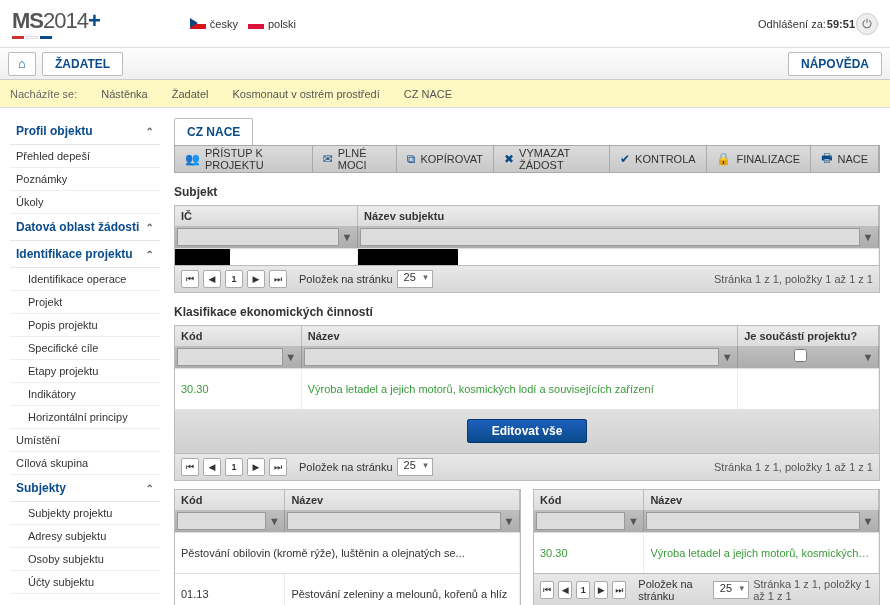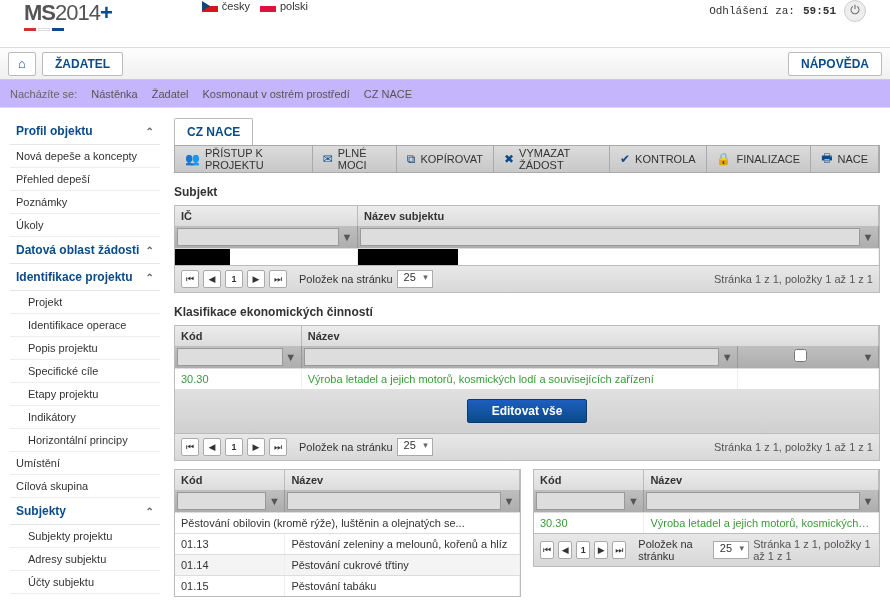--- a/index.html
+++ b/index.html
@@ -1,35 +1,35 @@
 <!DOCTYPE html>
 <html><head>
 <meta charset="utf-8">
 <style>
 *{margin:0;padding:0;box-sizing:border-box;}
 body{font-family:Arial,sans-serif;font-size:12px;color:#333;background:#fff;}
-.top{height:48px;border-bottom:1px solid #ddd;display:flex;align-items:flex-start;padding:0 24px;}
+.top{height:48px;border-bottom:1px solid #ddd;display:flex;align-items:center;padding:0 12px;}
 .logo{font-size:22px;font-weight:300;color:#555;letter-spacing:-1px;}
 .logo .ms{font-weight:700;}
 .logo-underline{height:4px;display:flex;gap:2px;margin-top:2px;}
 .logo-underline div{width:12px;height:3px;}
 .langs{margin-left:90px;display:flex;gap:10px;font-size:11px;}
 .lang{display:flex;align-items:center;gap:4px;cursor:pointer;}
 .flag{width:16px;height:11px;display:inline-block;}
 .flag-cz{background:linear-gradient(to bottom,#fff 50%,#d7141a 50%);position:relative;}
 .flag-cz:before{content:'';position:absolute;left:0;top:0;border-left:8px solid #11457e;border-top:5.5px solid transparent;border-bottom:5.5px solid transparent;}
 .flag-pl{background:linear-gradient(to bottom,#fff 50%,#dc143c 50%);}
-.logout{margin-left:auto;font-size:11px;display:flex;align-items:center;gap:8px;font-family:Liberation Mono, monospace;}
+.logout{margin-left:auto;font-size:11px;display:flex;align-items:center;gap:1px;}
 .logout-time{font-weight:700;}
 .power-btn{width:22px;height:22px;border-radius:50%;background:#eee;border:1px solid #ccc;display:flex;align-items:center;justify-content:center;cursor:pointer;font-size:12px;color:#666;}
 .navbar{height:32px;background:linear-gradient(#fdfdfd,#f0f0f0);border-bottom:1px solid #ccc;display:flex;align-items:center;padding:0 8px;gap:6px;}
 .home-btn{width:28px;height:24px;background:#fff;border:1px solid #bbb;border-radius:2px;display:flex;align-items:center;justify-content:center;cursor:pointer;font-size:13px;color:#0a4b8a;}
 .zadatel-btn{height:24px;background:#fff;border:1px solid #bbb;border-radius:2px;padding:0 12px;color:#0a4b8a;font-weight:700;font-size:12px;display:flex;align-items:center;cursor:pointer;}
 .help-btn{margin-left:auto;height:24px;background:#fff;border:1px solid #bbb;border-radius:2px;padding:0 12px;color:#0a4b8a;font-weight:700;font-size:12px;display:flex;align-items:center;cursor:pointer;}
-.breadcrumb{height:28px;background:#c4b5fd;border-bottom:1px solid #ddd;display:flex;align-items:center;padding:0 10px;gap:14px;font-size:11px;color:#666;}
+.breadcrumb{height:28px;background:#fef9c3;border-bottom:1px solid #ddd;display:flex;align-items:center;padding:0 10px;gap:24px;font-size:11px;color:#666;}
 .breadcrumb a{color:#555;text-decoration:none;cursor:pointer;}
 .main{display:flex;padding:10px;gap:14px;}
 .sidebar{width:150px;flex-shrink:0;}
 .side-group-header{background:#fff;padding:6px 6px;color:#0a4b8a;font-weight:700;font-size:12px;display:flex;justify-content:space-between;align-items:center;cursor:pointer;border-bottom:1px solid #e5e5e5;}
 .side-item{padding:5px 6px;font-size:11px;color:#333;cursor:pointer;border-bottom:1px solid #eee;}
 .side-item.indent{padding-left:18px;}
 .chevron{font-size:10px;color:#666;}
 .content{flex:1;min-width:0;}
 .section-tab{display:inline-block;background:#fff;border:1px solid #bbb;border-bottom:none;padding:6px 12px;color:#0a4b8a;font-weight:700;font-size:12px;border-radius:2px 2px 0 0;}
 .toolbar{background:linear-gradient(#dcdcdc,#c8c8c8);border:1px solid #aaa;display:flex;height:28px;}
@@ -37,21 +37,21 @@
 .tool-ico{color:#0a4b8a;font-size:12px;}
 .panel-label{font-weight:700;font-size:12px;margin:12px 0 6px;}
 .grid{border:1px solid #bbb;}
 .grid-header{background:linear-gradient(#ececec,#dcdcdc);display:flex;}
 .grid-header .col{padding:4px 6px;font-size:11px;font-weight:700;border-right:1px solid #bbb;}
 .grid-filter{background:linear-gradient(#bfbfbf,#adadad);display:flex;}
 .grid-filter .col{border-right:1px solid #999;padding:2px;display:flex;align-items:center;}
 .filter-input{flex:1;height:18px;background:#ddd;border:1px solid #999;}
 .filter-funnel{width:16px;text-align:center;color:#555;font-size:11px;}
 .grid-row{display:flex;border-top:1px solid #ddd;}
-.grid-row .col{padding:4px 6px;font-size:11px;border-right:1px solid #eee;overflow:hidden;white-space:nowrap;text-overflow:ellipsis;}
+.grid-row .col{padding:14px 6px;font-size:11px;border-right:1px solid #eee;overflow:hidden;white-space:nowrap;text-overflow:ellipsis;}
 .grid-row.alt{background:#f4f4f4;}
 .blackout{background:#000;height:16px;}
 .pager{background:linear-gradient(#e8e8e8,#d8d8d8);border:1px solid #bbb;border-top:none;display:flex;align-items:center;padding:4px 6px;gap:4px;}
 .pg-btn{width:18px;height:18px;background:#fff;border:1px solid #aaa;border-radius:2px;display:flex;align-items:center;justify-content:center;font-size:9px;cursor:pointer;}
 .pg-label{font-size:11px;margin-left:8px;}
 .pg-select{height:18px;border:1px solid #aaa;background:#fff;padding:0 16px 0 6px;font-size:11px;position:relative;cursor:pointer;}
 .pg-select:after{content:'▾';position:absolute;right:4px;top:1px;font-size:9px;color:#666;}
 .pg-info{margin-left:auto;font-size:11px;color:#555;}
 .green{color:#3a9a3a;}
 .edit-btn{display:block;margin:6px auto;background:linear-gradient(#1d5fbf,#0a4b8a);color:#fff;border:1px solid #083a6e;padding:4px 24px;font-size:12px;font-weight:700;cursor:pointer;border-radius:2px;}
@@ -101,47 +101,47 @@
   <a>Kosmonaut v ostrém prostředí</a>
   <a>CZ NACE</a>
 </div>
 
 <div class="main">
   <div class="sidebar" id="sidebar">
       <div class="side-group-header">
         <span>Profil objektu</span>
         <span class="chevron">⌃</span>
       </div>
-      <div class="side-item">Nová depeše a koncepty</div>
       <div class="side-item">Přehled depeší</div>
       <div class="side-item">Poznámky</div>
       <div class="side-item">Úkoly</div>
       <div class="side-group-header">
         <span>Datová oblast žádosti</span>
         <span class="chevron">⌃</span>
       </div>
       <div class="side-group-header">
         <span>Identifikace projektu</span>
         <span class="chevron">⌃</span>
       </div>
+      <div class="side-item indent">Identifikace operace</div>
       <div class="side-item indent">Projekt</div>
-      <div class="side-item indent">Identifikace operace</div>
       <div class="side-item indent">Popis projektu</div>
       <div class="side-item indent">Specifické cíle</div>
       <div class="side-item indent">Etapy projektu</div>
       <div class="side-item indent">Indikátory</div>
       <div class="side-item indent">Horizontální principy</div>
       <div class="side-item">Umístění</div>
       <div class="side-item">Cílová skupina</div>
       <div class="side-group-header">
         <span>Subjekty</span>
         <span class="chevron">⌃</span>
       </div>
       <div class="side-item indent">Subjekty projektu</div>
       <div class="side-item indent">Adresy subjektu</div>
+      <div class="side-item indent">Osoby subjektu</div>
       <div class="side-item indent">Účty subjektu</div>
     </div>
 
   <div class="content">
     <div class="section-tab">CZ NACE</div>
     <div class="toolbar" id="toolbar">
         <div class="tool">
           <span class="tool-ico">👥</span>
           <span>PŘÍSTUP K PROJEKTU</span>
         </div>
@@ -205,20 +205,21 @@
       <span class="pg-label">Položek na stránku</span>
       <div class="pg-select">25</div>
       <span class="pg-info">Stránka 1 z 1, položky 1 až 1 z 1</span>
     </div>
 
     <div class="panel-label">Klasifikace ekonomických činností</div>
     <div class="grid">
       <div class="grid-header">
         <div class="col" style="width:18%">Kód</div>
         <div class="col" style="flex:1">Název</div>
+        <div class="col" style="width:20%">Je součástí projektu?</div>
       </div>
       <div class="grid-filter">
         <div class="col" style="width:18%">
             <div class="filter-input"></div>
             <div class="filter-funnel">▼</div>
           </div>
         <div class="col" style="flex:1">
             <div class="filter-input"></div>
             <div class="filter-funnel">▼</div>
           </div>

